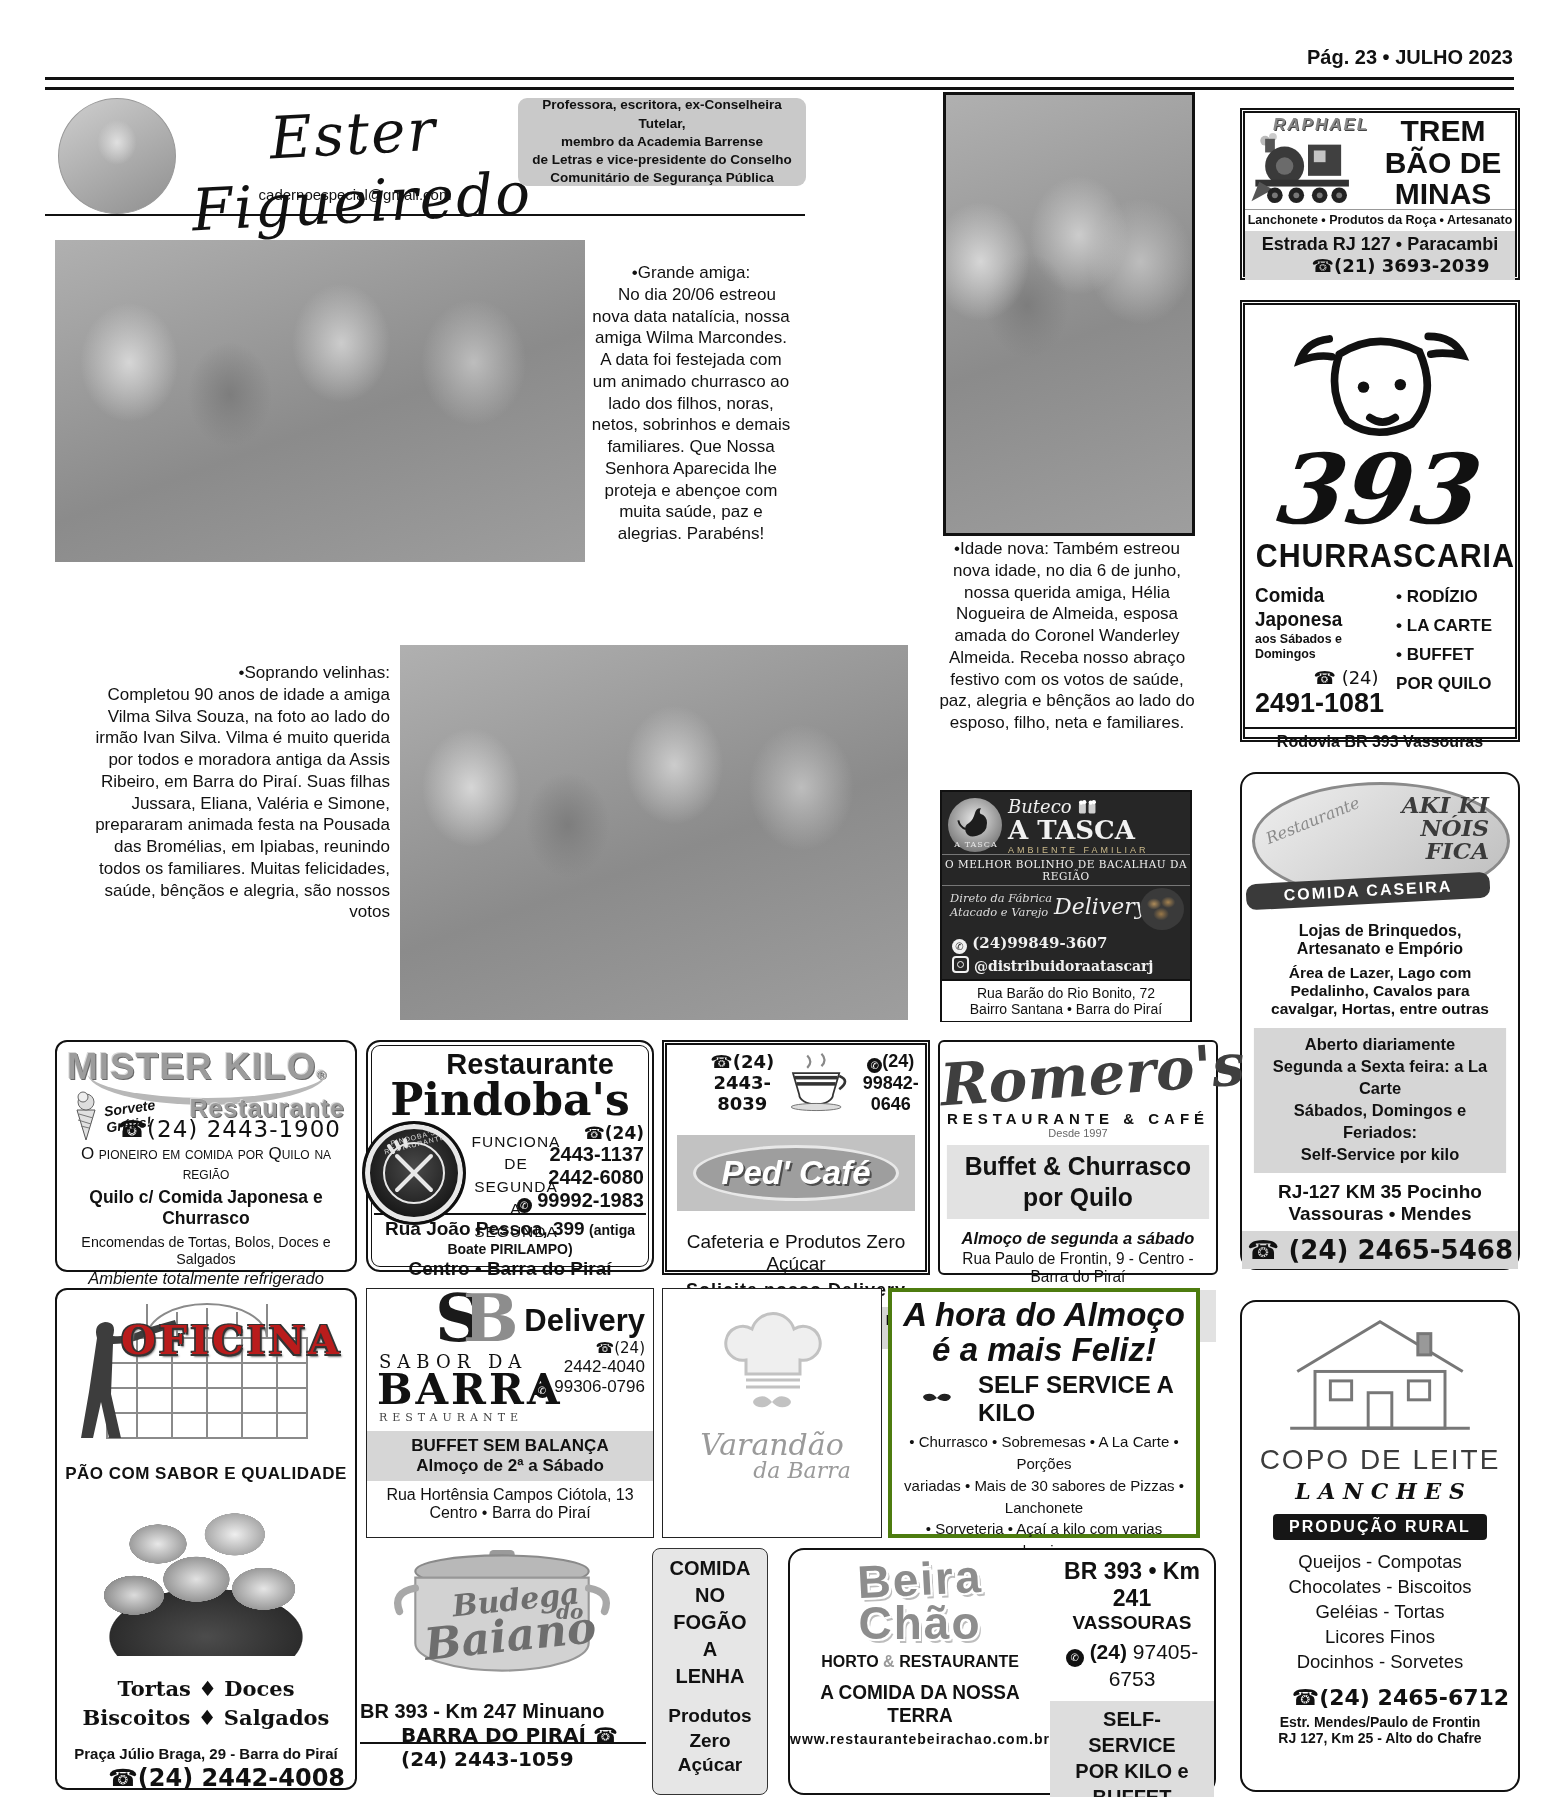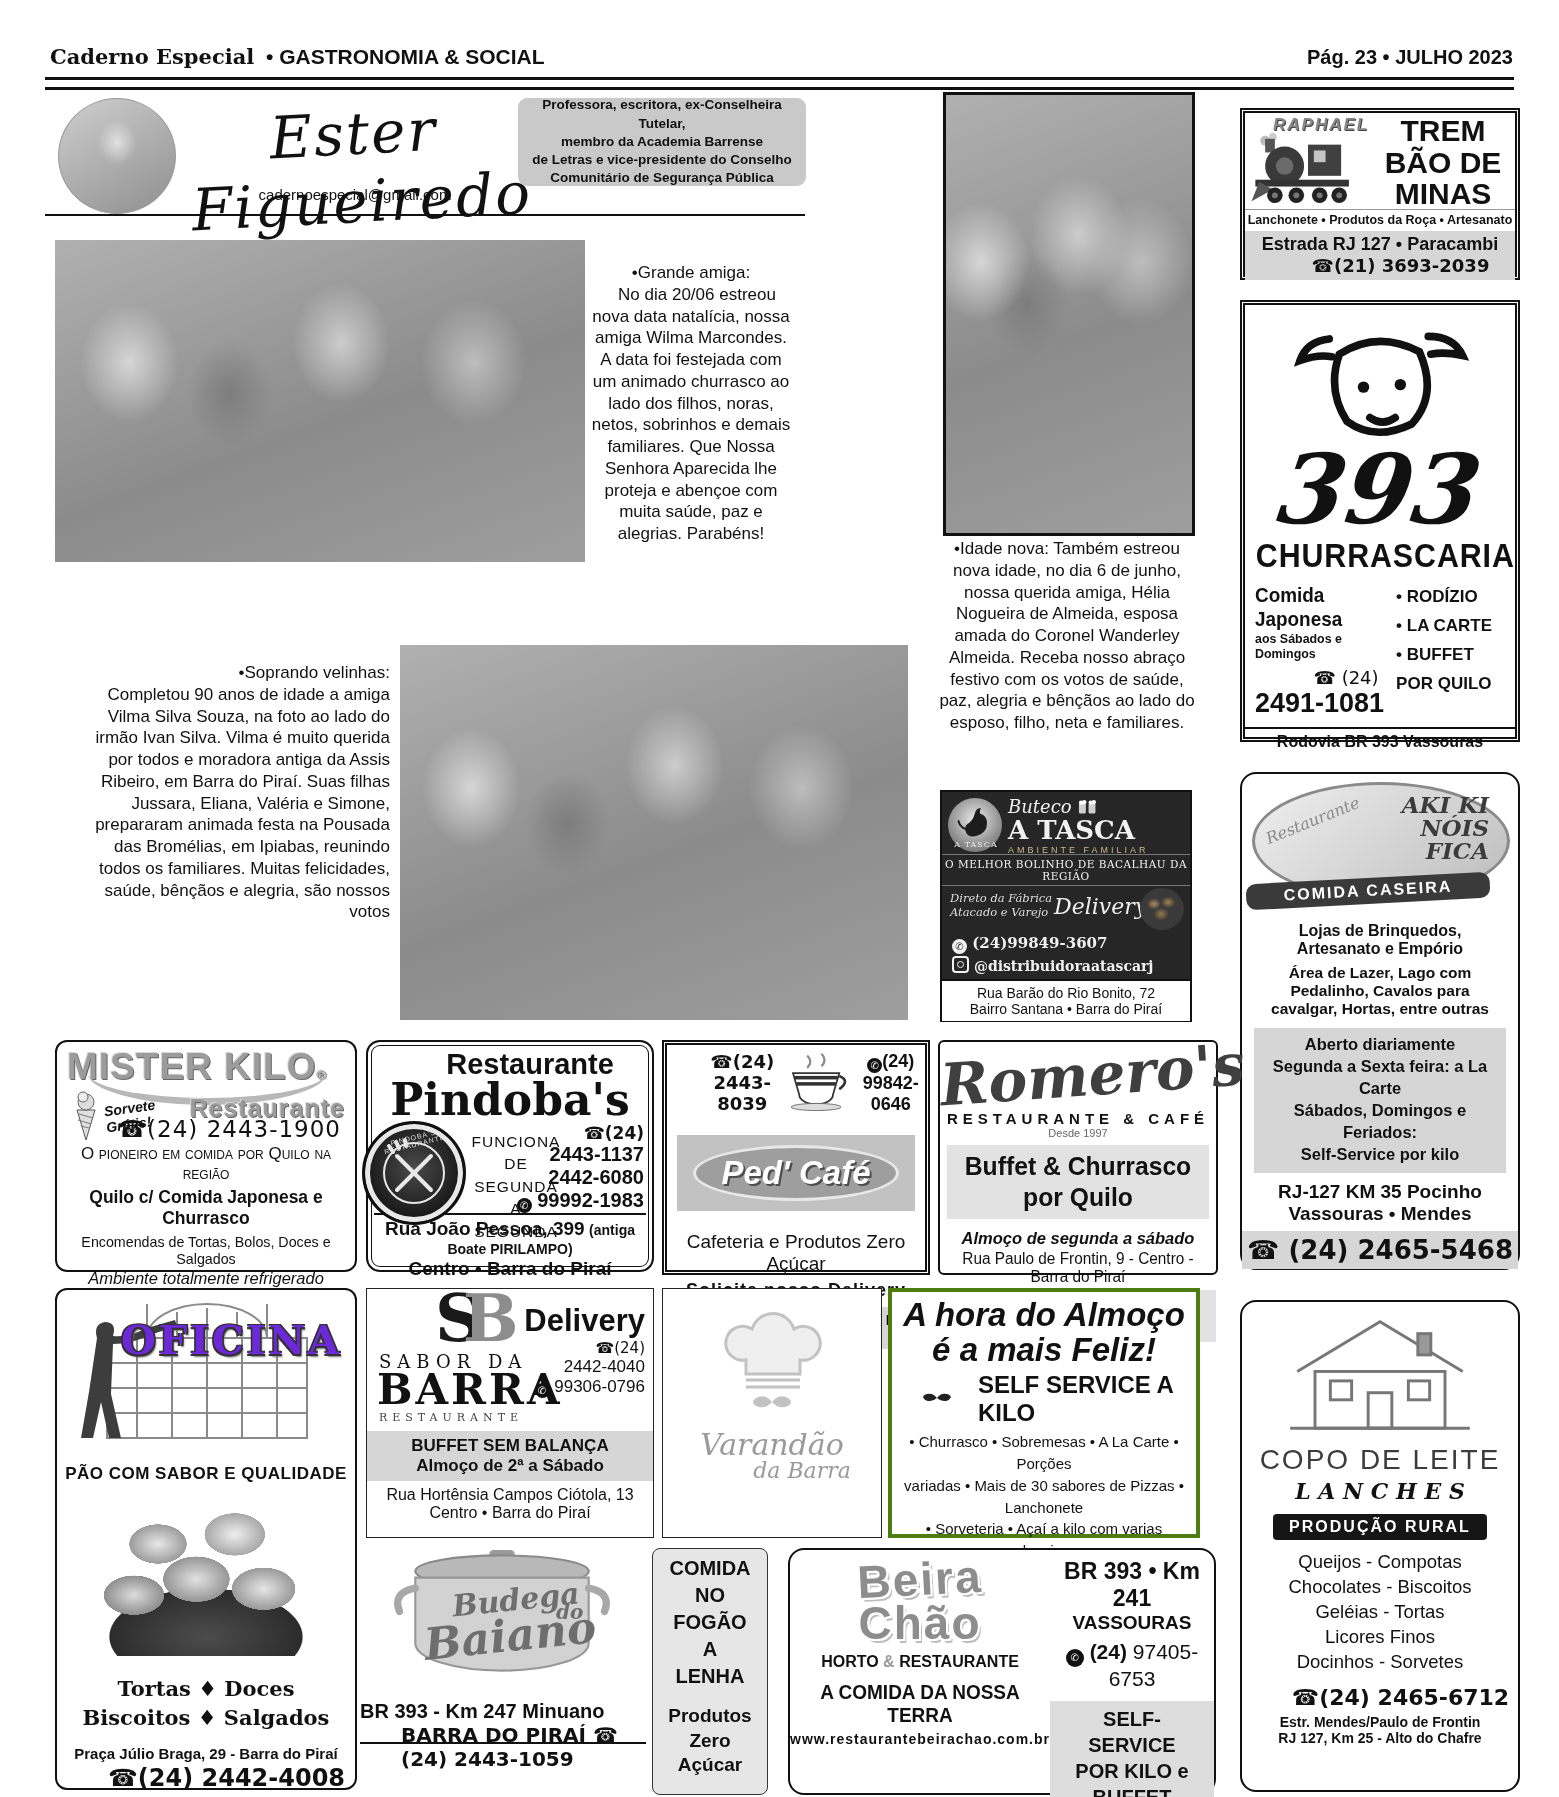--- a/index.html
+++ b/index.html
@@ -61,21 +61,21 @@
   #pin-circle{border-radius:50%;background:radial-gradient(circle at 50% 45%,#4a4a4a,#161616 70%);
      border:3px solid #101010;box-shadow:inset 0 0 0 5px #e8e8e8;}
   
   #ped-gray{background:#c2c2c2;}
   #ped-oval{background:#9e9e9e;border:3px solid #e8e8e8;border-radius:50%;
      color:#fff;text-shadow:2px 2px 0 #4d4d4d;}
   
   #rom-logo{font-family:"DejaVu Serif",serif;font-style:italic;font-weight:bold;
      font-size:58px;color:#3f3f3f;transform:rotate(-4deg);}
   
-  .outline-caps{font-family:"DejaVu Serif",serif;font-weight:bold;color:#6d28d9;
+  .outline-caps{font-family:"DejaVu Serif",serif;font-weight:bold;color:#b91c1c;
      text-shadow:-1.5px -1.5px 0 #333,1.5px -1.5px 0 #333,-1.5px 1.5px 0 #333,1.5px 1.5px 0 #333,2px 3px 2px #777;}
   #bread{background:
      radial-gradient(38px 26px at 30% 30%, #e8e8e8 0%, #9c9c9c 75%, rgba(0,0,0,0) 76%),
      radial-gradient(40px 28px at 62% 24%, #efefef 0%, #a8a8a8 75%, rgba(0,0,0,0) 76%),
      radial-gradient(44px 30px at 46% 52%, #e2e2e2 0%, #969696 75%, rgba(0,0,0,0) 76%),
      radial-gradient(40px 26px at 20% 62%, #dcdcdc 0%, #8f8f8f 75%, rgba(0,0,0,0) 76%),
      radial-gradient(42px 28px at 74% 58%, #e6e6e6 0%, #9a9a9a 75%, rgba(0,0,0,0) 76%),
      radial-gradient(120px 60px at 50% 88%, #4c4c4c 0%, #2c2c2c 80%, rgba(0,0,0,0) 81%);}
   
   #sb-mono span{font-family:"DejaVu Serif",serif;font-size:66px;font-weight:bold;line-height:1;}
@@ -84,24 +84,20 @@
   
   .bubble{font-weight:800;color:#8d8d8d;letter-spacing:2px;
      text-shadow:-2px -2px 0 #fff,2px -2px 0 #fff,-2px 2px 0 #fff,2px 2px 0 #fff,3px 4px 0 #bdbdbd;}
   .gdim{color:#9a9a9a;}
 </style>
 </head>
 <body>
 
 <div id="page">
 
-  <div class="abs" style="left:50px;top:44px;font-size:21px;">
-    <span class="serif b">Caderno Especial</span>
-    <span class="b" style="margin-left:6px;">• GASTRONOMIA &amp; SOCIAL</span>
-  </div>
   <div class="abs b" style="right:46px;top:46px;font-size:20px;">Pág. 23 • JULHO 2023</div>
   <div class="abs rule" style="left:45px;top:77px;width:1469px;height:3px;"></div>
   <div class="abs rule" style="left:45px;top:87px;width:1469px;height:3px;"></div>
 
   <div id="portrait" class="abs" style="left:58px;top:98px;width:116px;height:114px;"></div>
   <div id="author-name" class="abs ctr" style="left:190px;top:100px;width:330px;">Ester Figueiredo</div>
   <div class="abs ctr" style="left:225px;top:186px;width:260px;font-size:15px;">cadernoespecial@gmail.com</div>
   <div id="bio-box" class="abs ctr pre" style="left:518px;top:98px;width:288px;height:88px;">Professora, escritora, ex-Conselheira Tutelar,
 membro da Academia Barrense
 de Letras e vice-presidente do Conselho

